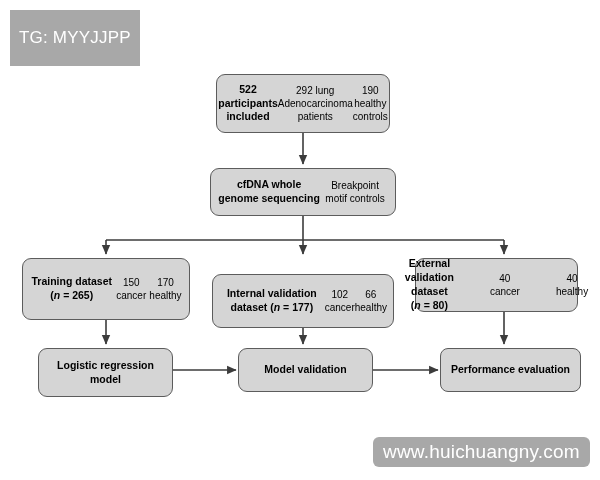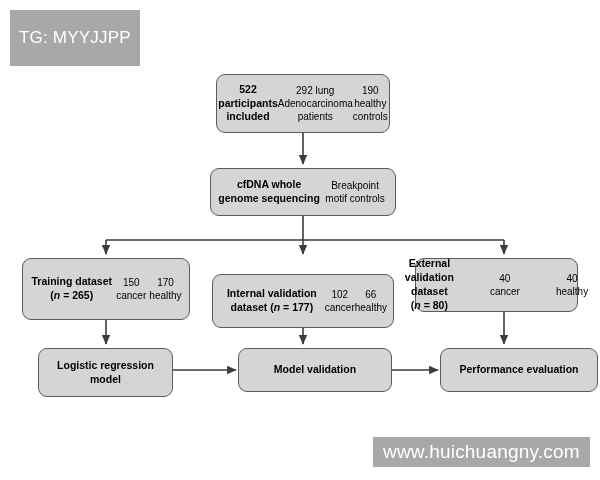--- a/index.html
+++ b/index.html
@@ -33,20 +33,21 @@
     height: 24px;
     padding: 16px 9px;
     font-size: 17px;
   }
   #watermark-bottom {
     left: 373px;
     top: 437px;
     height: 30px;
     padding: 0 10px;
     font-size: 19px;
+    border-radius: 6px;
   }
   .node {
     position: absolute;
     box-sizing: border-box;
     background: #d5d5d5;
     border: 1.2px solid #5c5c5c;
     border-radius: 9px;
     display: flex;
     flex-direction: row;
     align-items: center;
@@ -139,24 +140,24 @@
       <span>External validation dataset (</span><span class="ital">n</span><span> = 80)</span>
     </span>
     <span class="ln-plain">40 cancer</span>
     <span class="ln-plain">40 healthy</span>
   </div>
 
   <div class="node single" style="left:38px; top:348px; width:135px; height:49px;">
     <span class="ln-bold">Logistic regression model</span>
   </div>
 
-  <div class="node single" style="left:238px; top:348px; width:154px; height:44px;">
+  <div class="node single" style="left:238px; top:348px; width:135px; height:44px;">
     <span class="ln-bold">Model validation</span>
   </div>
 
-  <div class="node single" style="left:440px; top:348px; width:158px; height:44px;">
+  <div class="node single" style="left:440px; top:348px; width:141px; height:44px;border-radius:8px;">
     <span class="ln-bold">Performance evaluation</span>
   </div>
 
   <div class="watermark" id="watermark-top">TG: MYYJJPP</div>
   <div class="watermark" id="watermark-bottom">www.huichuangny.com</div>
 
 </div>
 
 </body></html>

